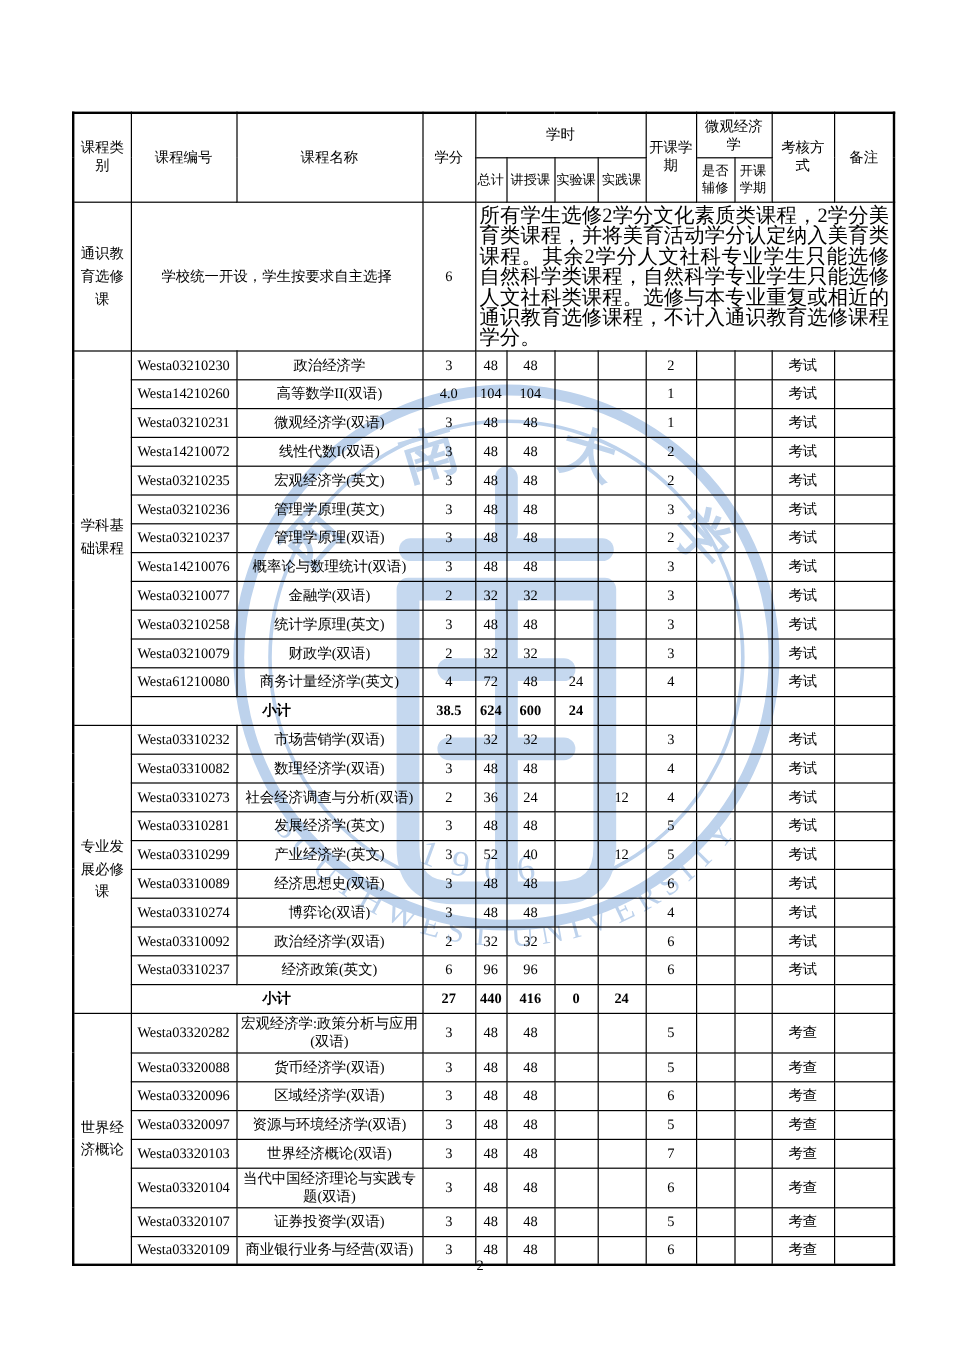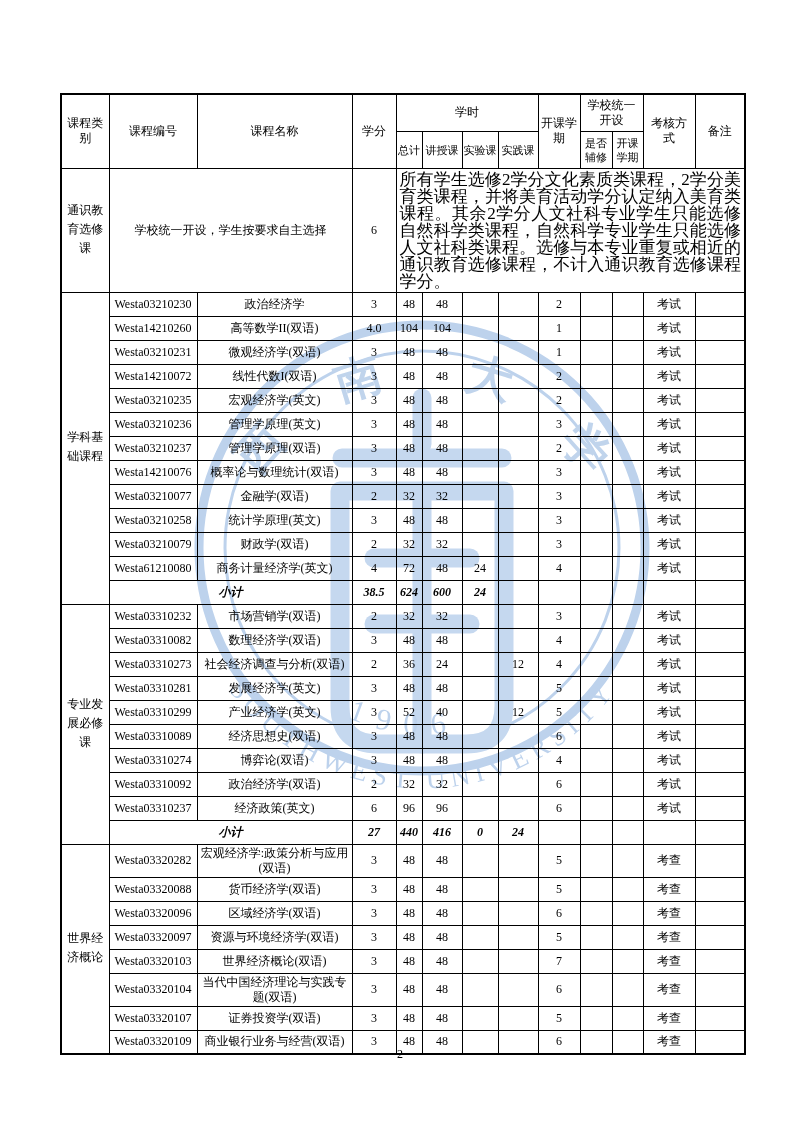--- a/index.html
+++ b/index.html
@@ -20,27 +20,27 @@
     border:1px solid #000;
     font-size:12px;font-weight:normal;
     text-align:center;vertical-align:middle;
     padding:1px 2px;line-height:15px;
     word-break:break-all;overflow:hidden;
   }
   thead tr{height:37px;}
   thead tr.sub th{font-size:11px;padding:0 1px;line-height:14px;}
   tbody tr{height:24px;}
   tr.general-row{height:88px;}
-  td.cat{line-height:19px;padding:1px 4px;font-family:Liberation Mono, monospace;}
+  td.cat{line-height:19px;padding:1px 4px;}
   td.note{
     text-align:justify;line-height:17px;padding:2px 3px;font-size:17px;font-family:Liberation Serif, serif;
   }
   td.offering{padding:1px 4px;}
   .bold{font-weight:bold;}
-  tr.subtotal td{font-weight:bold;font-style:italic;}
+  tr.subtotal td{font-weight:bold;}
   
   .page-number{
     position:absolute;left:0;right:0;top:1047px;text-align:center;
     font-size:12px;z-index:1;
   }
 </style>
 </head>
 <body>
 
 <svg class="watermark" width="525" height="525" viewBox="0 0 525 525" aria-hidden="true">
@@ -95,21 +95,21 @@
     <col style="width:50px">
   </colgroup>
   <thead>
     <tr>
       <th rowspan="2">课程类别</th>
       <th rowspan="2">课程编号</th>
       <th rowspan="2">课程名称</th>
       <th rowspan="2">学分</th>
       <th colspan="4">学时</th>
       <th rowspan="2">开课学期</th>
-      <th colspan="2">学校统一开设</th>
+      <th colspan="2">微观经济学</th>
       <th rowspan="2">考核方式</th>
       <th rowspan="2">备注</th>
     </tr>
     <tr class="sub">
       <th>总计</th>
       <th>讲授课</th>
       <th>实验课</th>
       <th>实践课</th>
       <th>是否辅修</th>
       <th>开课学期</th>

